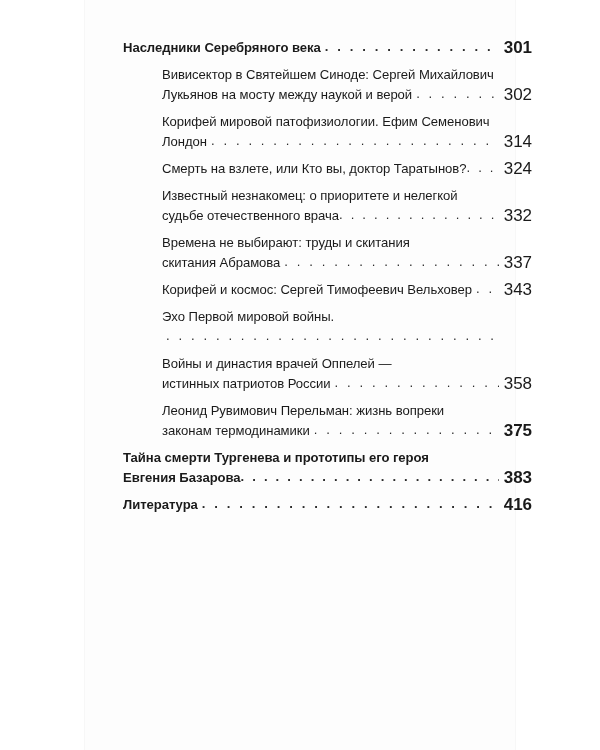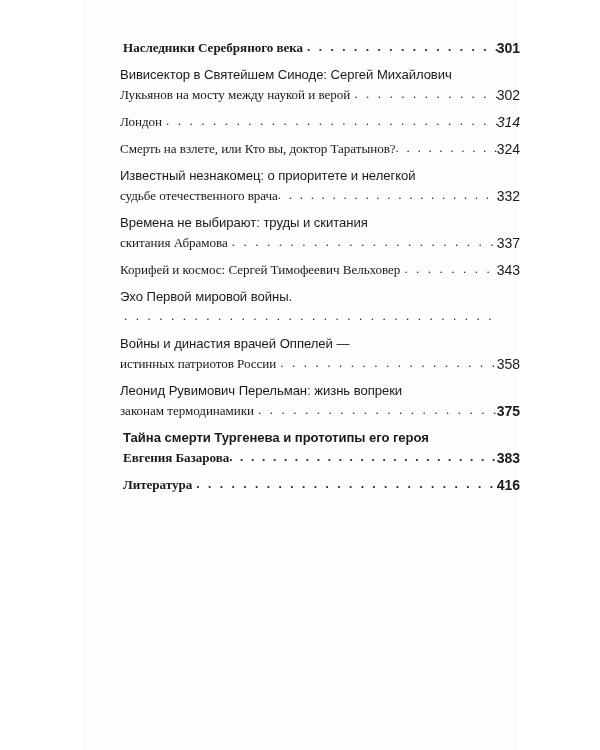--- a/index.html
+++ b/index.html
@@ -53,33 +53,33 @@
     letter-spacing: -0.05px;
   }
 
   
   .level-2 {
     padding-left: 120px;
     font-weight: normal;
     font-size: 13.1px;
     line-height: 20px;
     letter-spacing: -0.05px;
+    margin-left: 42px;
   }
 
   .ln {
     display: block;
     white-space: nowrap;
   }
 
   
   .ln.last {
     display: flex;
     align-items: baseline;
     white-space: nowrap;
-    font-family: Liberation Serif, serif;
   }
 
   .ln.last .txt {
     flex: 0 0 auto;
     white-space: nowrap;
   }
 
   .leader {
     flex: 1 1 auto;
     overflow: hidden;
@@ -97,25 +97,25 @@
   }
 
   
   .leader.tight {
     margin-left: 0px;
     letter-spacing: 2.2px;
   }
 
   .pageno {
     position: absolute;
-    right: 12px;
+    right: 0;
     width: 100px;
     padding-right: 0;
     text-align: left;
-    font-size: 14px;
+    font-size: 17px;
     color: #1a1a1a;
   }
 
   .level-1 .pageno { font-weight: bold; }
   .level-2 .pageno { font-weight: normal; }
 
   .pageno-inner {
     display: inline-block;
     width: 32px;
     text-align: right;
@@ -136,25 +136,26 @@
     </div>
     <div class="toc-entry level-2">
       <div class="ln"><span class="txt">Вивисектор в Святейшем Синоде: Сергей Михайлович</span></div>
       <div class="ln last">
         <span class="txt">Лукьянов на мосту между наукой и верой</span>
         <span class="leader"></span>
       </div>
       <div class="pageno" style="bottom: 0px; top: auto; line-height: 20px; height: 20px;"><span class="pageno-inner">302</span></div>
     </div>
     <div class="toc-entry level-2">
+      <div class="ln"><span class="txt">Корифей мировой патофизиологии. Ефим Семенович</span></div>
       <div class="ln last">
         <span class="txt">Лондон</span>
         <span class="leader"></span>
       </div>
-      <div class="pageno" style="bottom: 0px; top: auto; line-height: 20px; height: 20px; font-style: italic;"><span class="pageno-inner">314</span></div>
+      <div class="pageno" style="bottom: 0px; top: auto; line-height: 20px; height: 20px;"><span class="pageno-inner">314</span></div>
     </div>
     <div class="toc-entry level-2">
       <div class="ln last">
         <span class="txt">Смерть на взлете, или Кто вы, доктор Таратынов?</span>
         <span class="leader tight"></span>
       </div>
       <div class="pageno" style="bottom: 0px; top: auto; line-height: 20px; height: 20px;"><span class="pageno-inner">324</span></div>
     </div>
     <div class="toc-entry level-2">
       <div class="ln"><span class="txt">Известный незнакомец: о приоритете и нелегкой</span></div>

